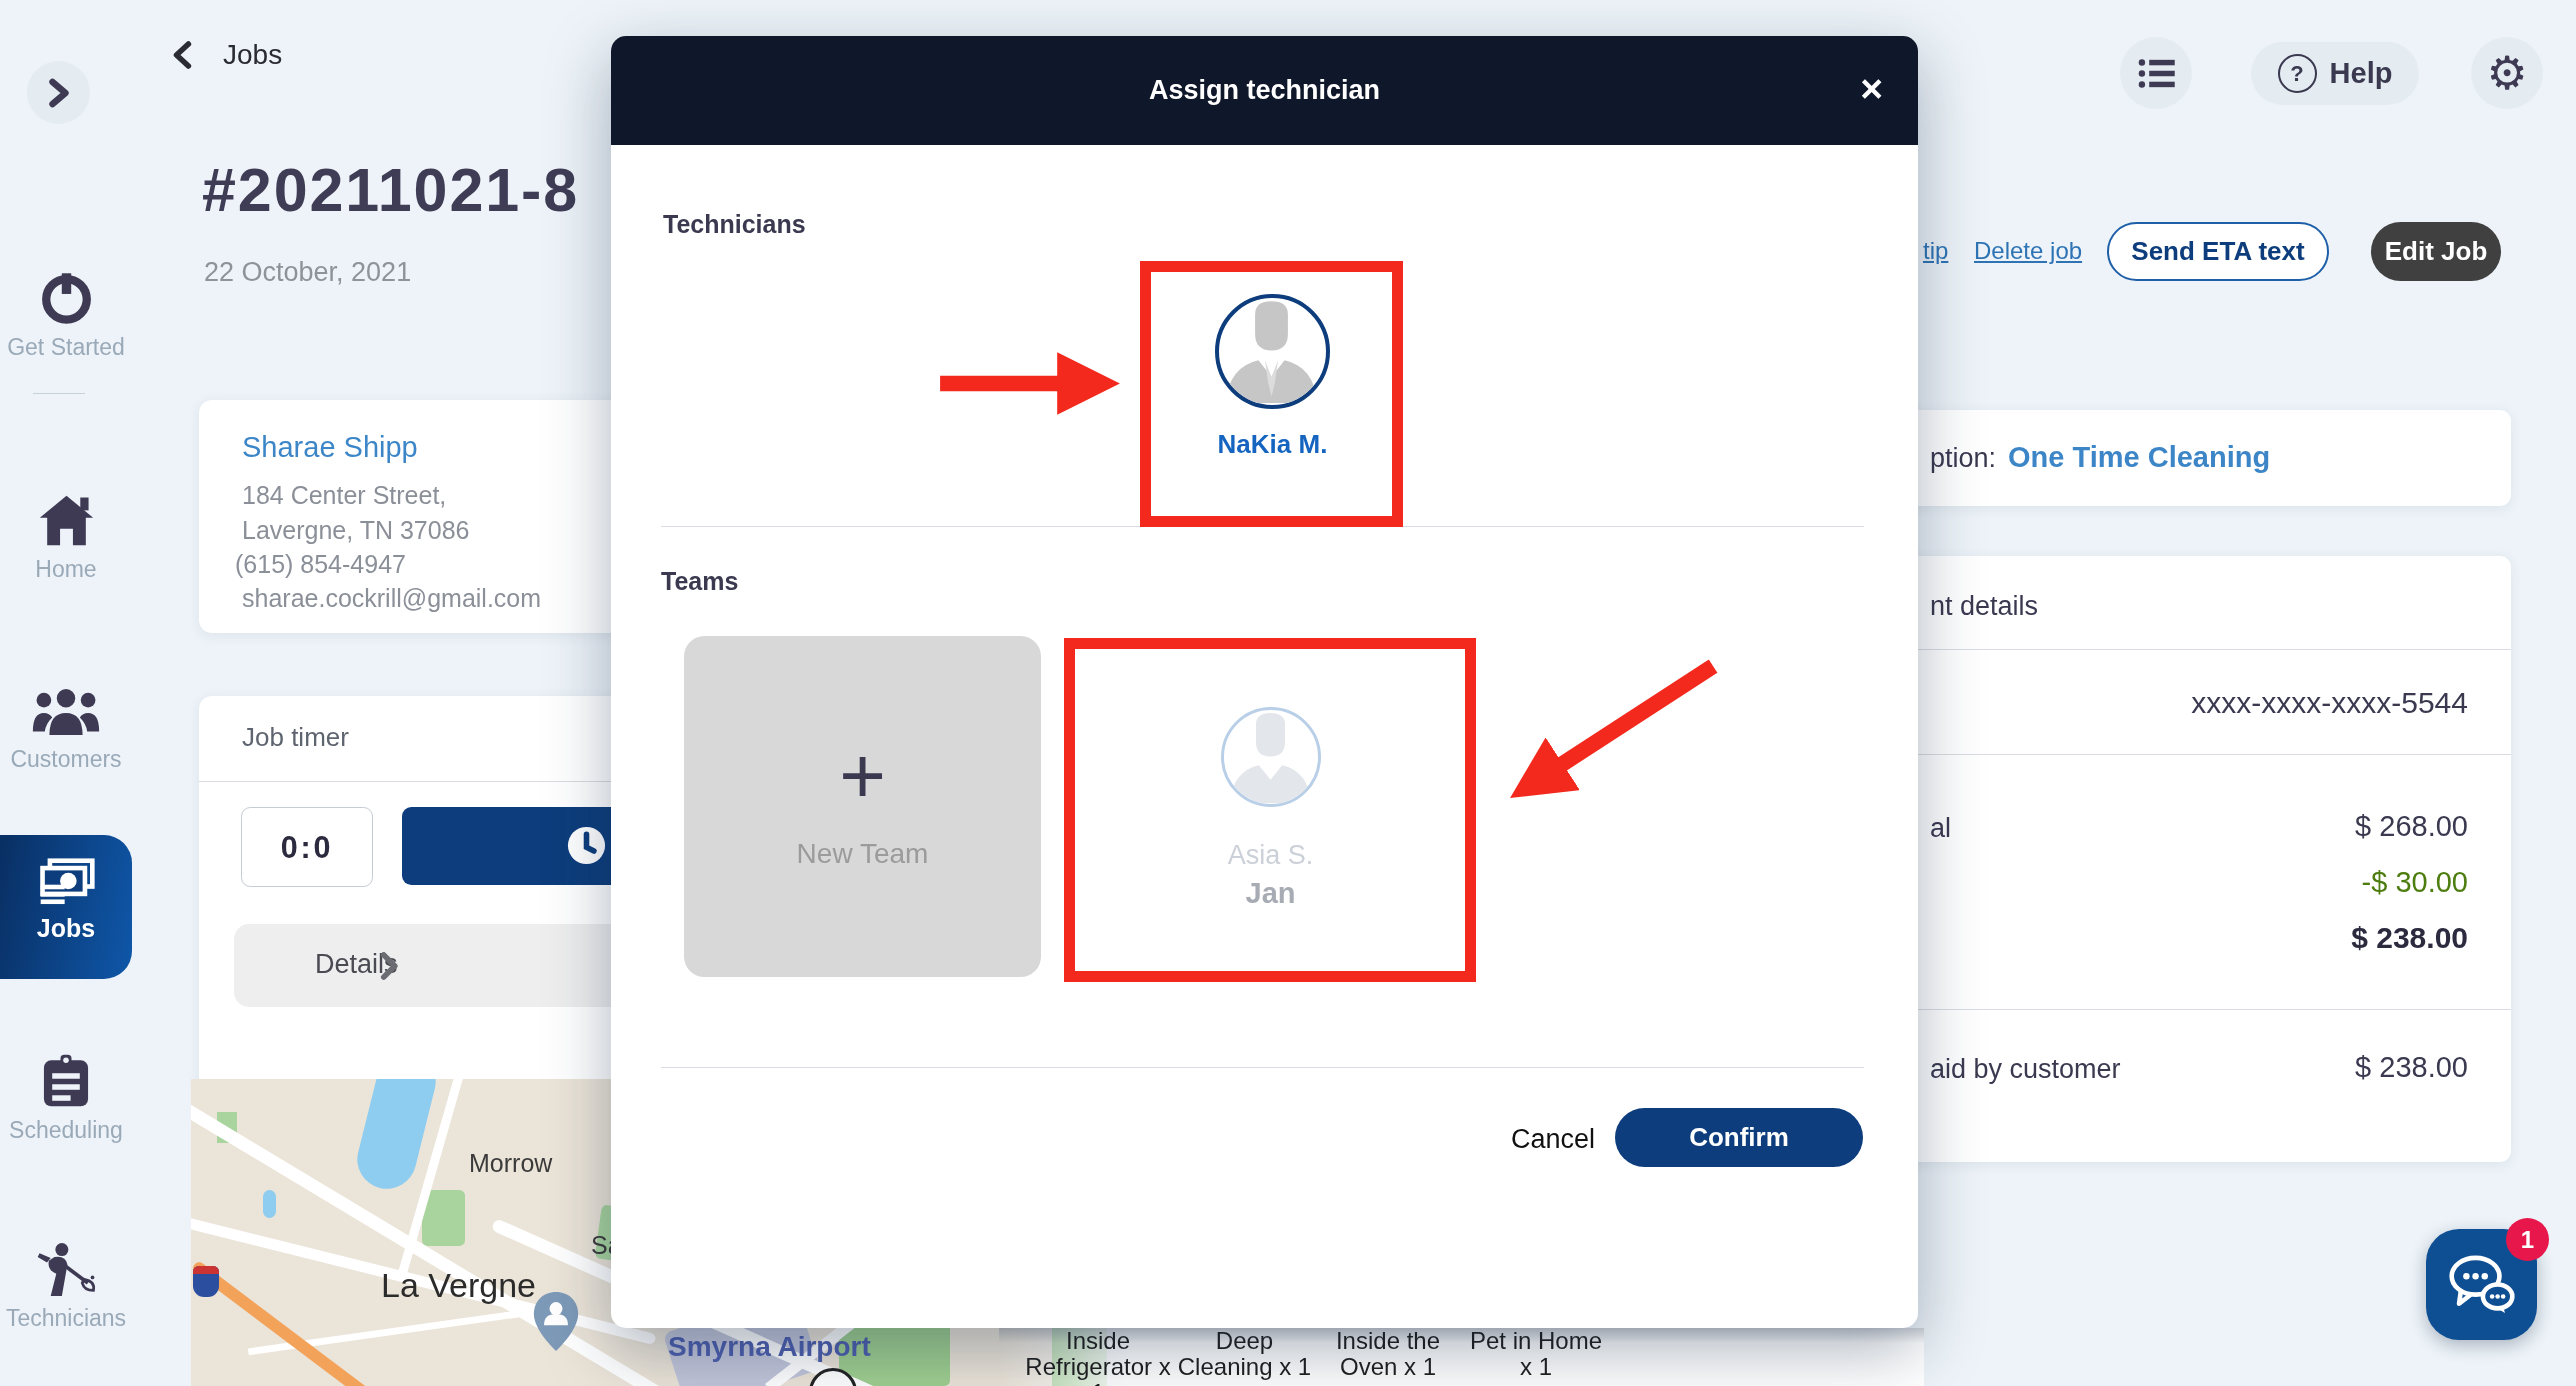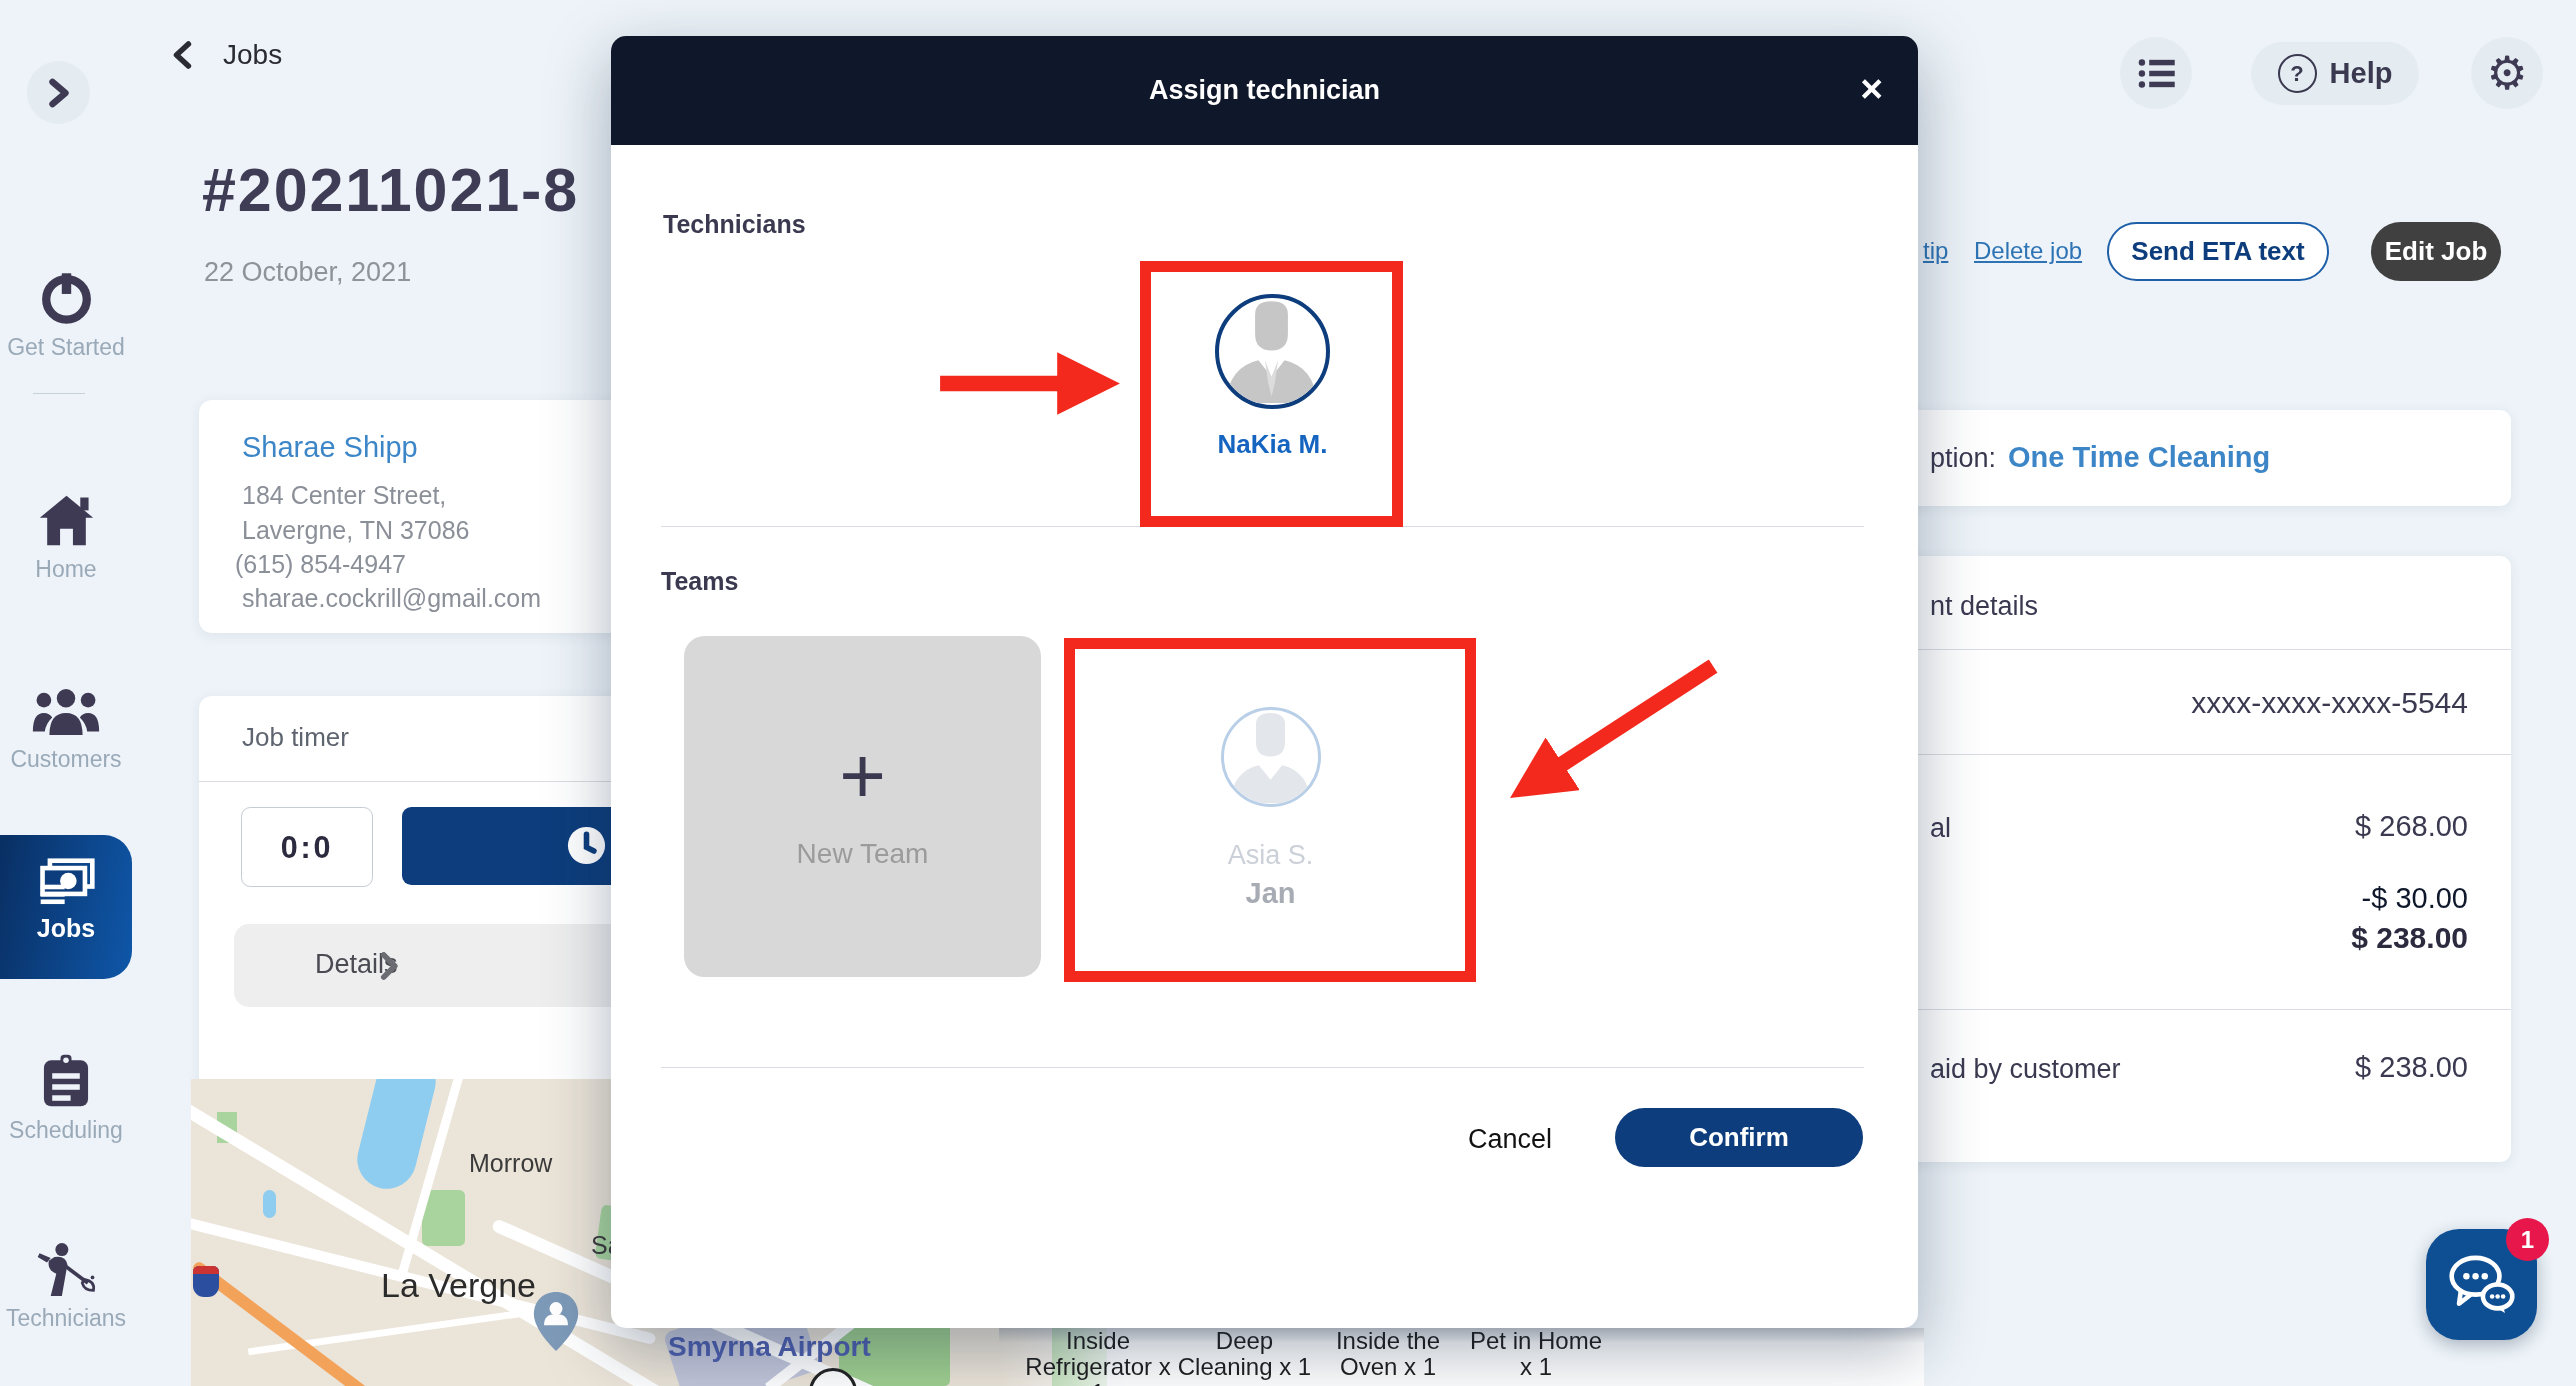--- a/index.html
+++ b/index.html
@@ -223,21 +223,21 @@
     </div>
   </div>
 
   <div class="abs card" style="left:1888px;top:556px;width:623px;height:606px;border-radius:11px;">
     <div class="abs" style="left:42px;top:35px;font-size:27px;color:#3a3950;">nt details</div>
     <div class="abs divider" style="left:0;top:93px;width:100%;"></div>
     <div class="abs" style="right:43px;top:130px;font-size:30px;color:#3a3950;">xxxx-xxxx-xxxx-5544</div>
     <div class="abs divider" style="left:0;top:198px;width:100%;"></div>
     <div class="abs" style="left:42px;top:257px;font-size:27px;color:#3a3950;">al</div>
     <div class="payval" style="top:254px;">$ 268.00</div>
-    <div class="payval" style="top:310px;color:#0f172a;margin-top:16px;">-$ 30.00</div>
+    <div class="payval" style="top:310px;color:#4d7c0f;">-$ 30.00</div>
     <div class="payval" style="top:365px;font-weight:bold;color:#2c2a3e;font-size:30px;">$ 238.00</div>
     <div class="abs divider" style="left:0;top:453px;width:100%;"></div>
     <div class="abs" style="left:42px;top:498px;font-size:27px;color:#3a3950;">aid by customer</div>
     <div class="payval" style="top:495px;">$ 238.00</div>
   </div>
 
   <div class="abs" style="left:611px;top:36px;width:1307px;height:1292px;background:#fff;border-radius:15px;box-shadow:0 22px 65px rgba(20,40,70,.35);z-index:10;">
     <div class="abs" style="left:0;top:0;width:100%;height:109px;background:#0f172a;border-radius:15px 15px 0 0;">
       <div style="text-align:center;line-height:109px;color:#fff;font-size:27px;font-weight:bold;">Assign technician</div>
       <span style="position:absolute;right:35px;top:26px;color:#fff;font-size:39px;font-weight:bold;cursor:pointer;line-height:1.4;">×</span>
@@ -271,21 +271,21 @@
           <path d="M22 10 Q22 2 32 2 Q42 2 42 10 L42 22 Q42 32 32 32 Q22 32 22 22 Z" fill="#e3e6ea"></path>
           <path d="M4 64 Q6 42 24 38 L32 48 L40 38 Q58 42 60 64 Z" fill="#e3e6ea"></path>
         </svg>
       </div>
       <div style="margin-top:33px;font-size:27px;color:#ccd0d8;">Asia S.</div>
       <div style="margin-top:5.6px;font-size:29px;font-weight:bold;color:#a7abb3;">Jan</div>
     </div>
 
     <div class="abs divider" style="left:50px;top:1031px;width:1203px;"></div>
 
-    <div class="abs" style="left:857px;top:1088px;font-size:27px;color:#111;cursor:pointer;">Cancel</div>
+    <div class="abs" style="left:900px;top:1088px;font-size:27px;color:#111;cursor:pointer;">Cancel</div>
     <div class="abs pill" style="left:1004px;top:1072px;width:248px;height:59px;background:#0d3d7c;">
       <span style="color:#fff;font-size:26px;font-weight:bold;">Confirm</span>
     </div>
   </div>
 
   <div class="abs redbox" style="left:1140px;top:261px;width:263px;height:266px;"></div>
   <svg class="abs svgicon" style="left:925px;top:342px;z-index:21;" width="222" height="83" viewBox="0 0 240 90">
     <defs>
       <marker id="ah" markerWidth="4" markerHeight="4" refX="1" refY="2" orient="auto" markerUnits="strokeWidth">
         <path d="M0,0 L4,2 L0,4 Z" fill="#f3291d"></path>

